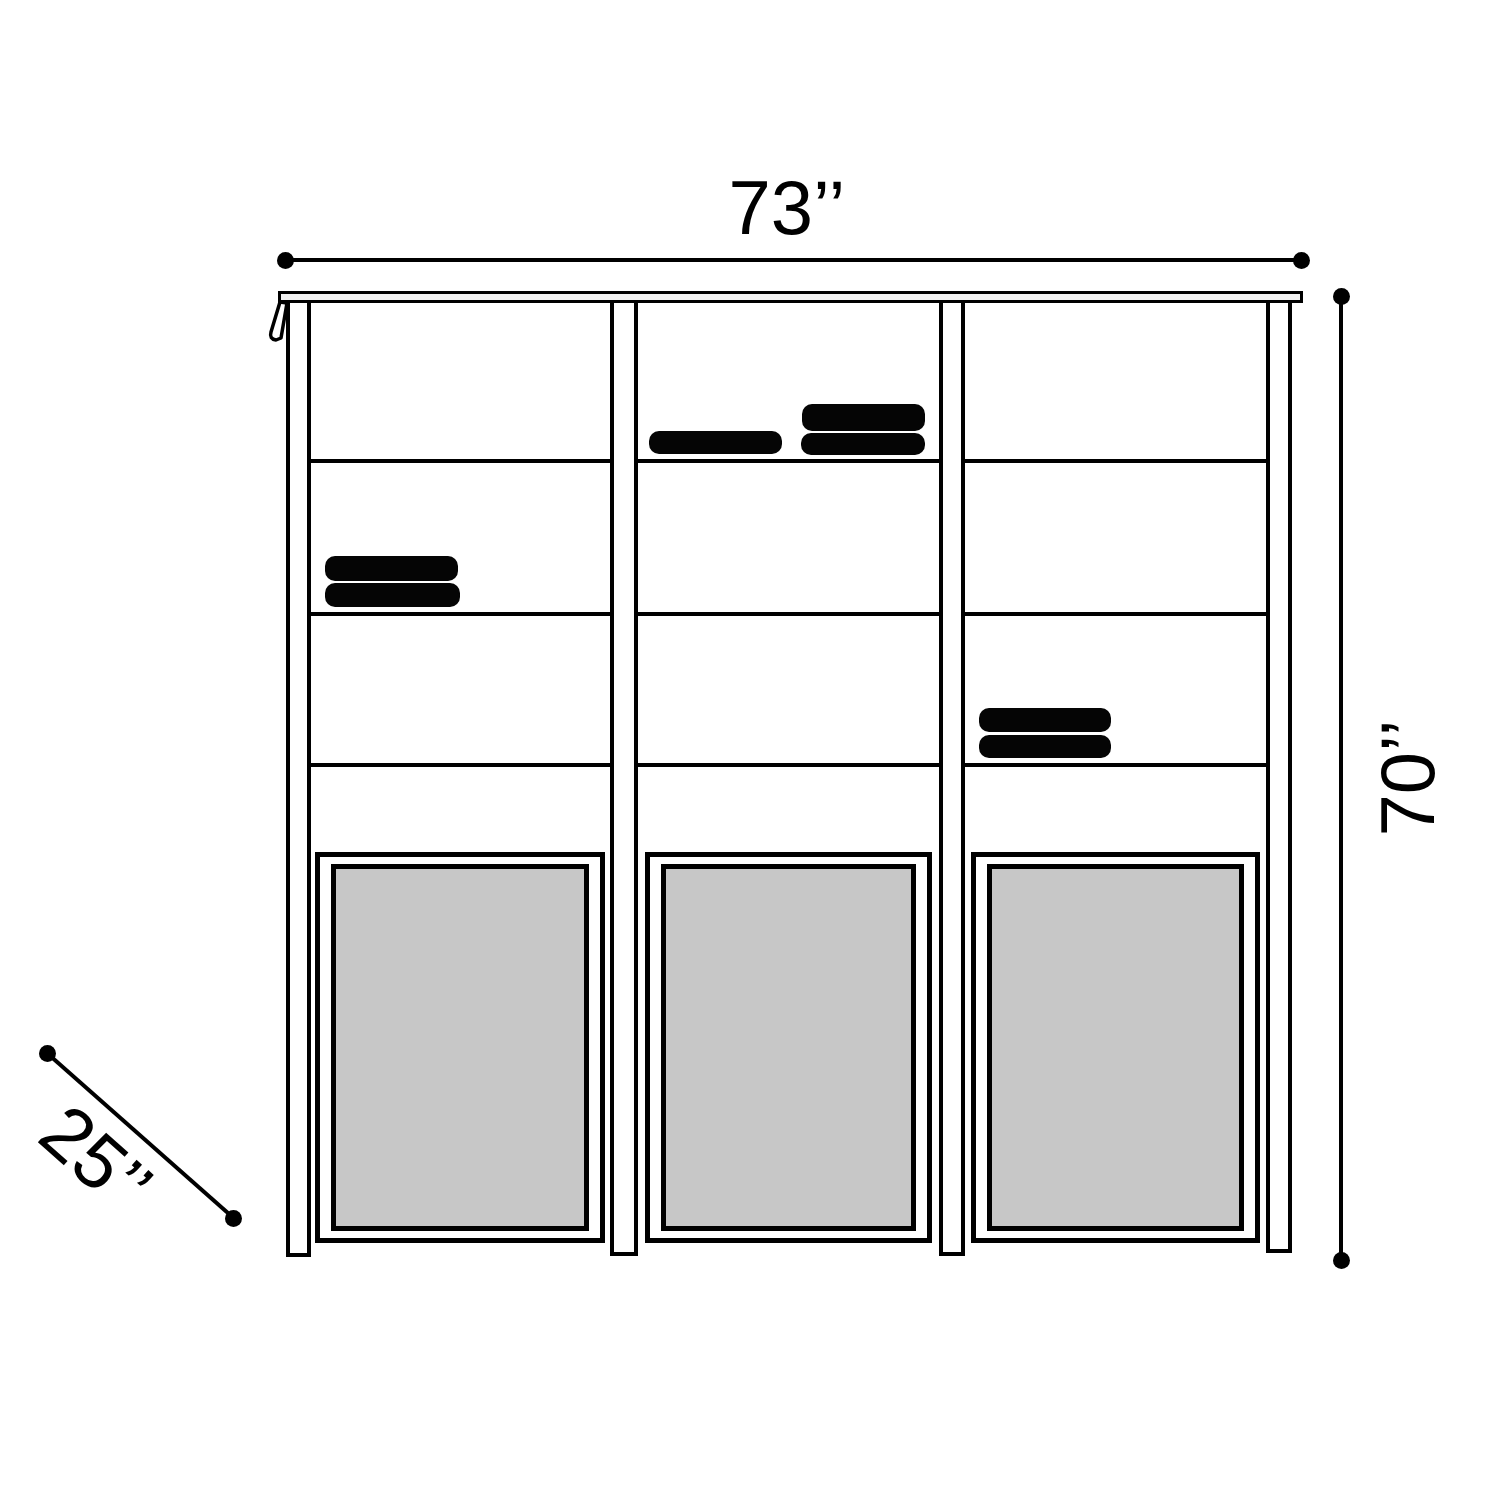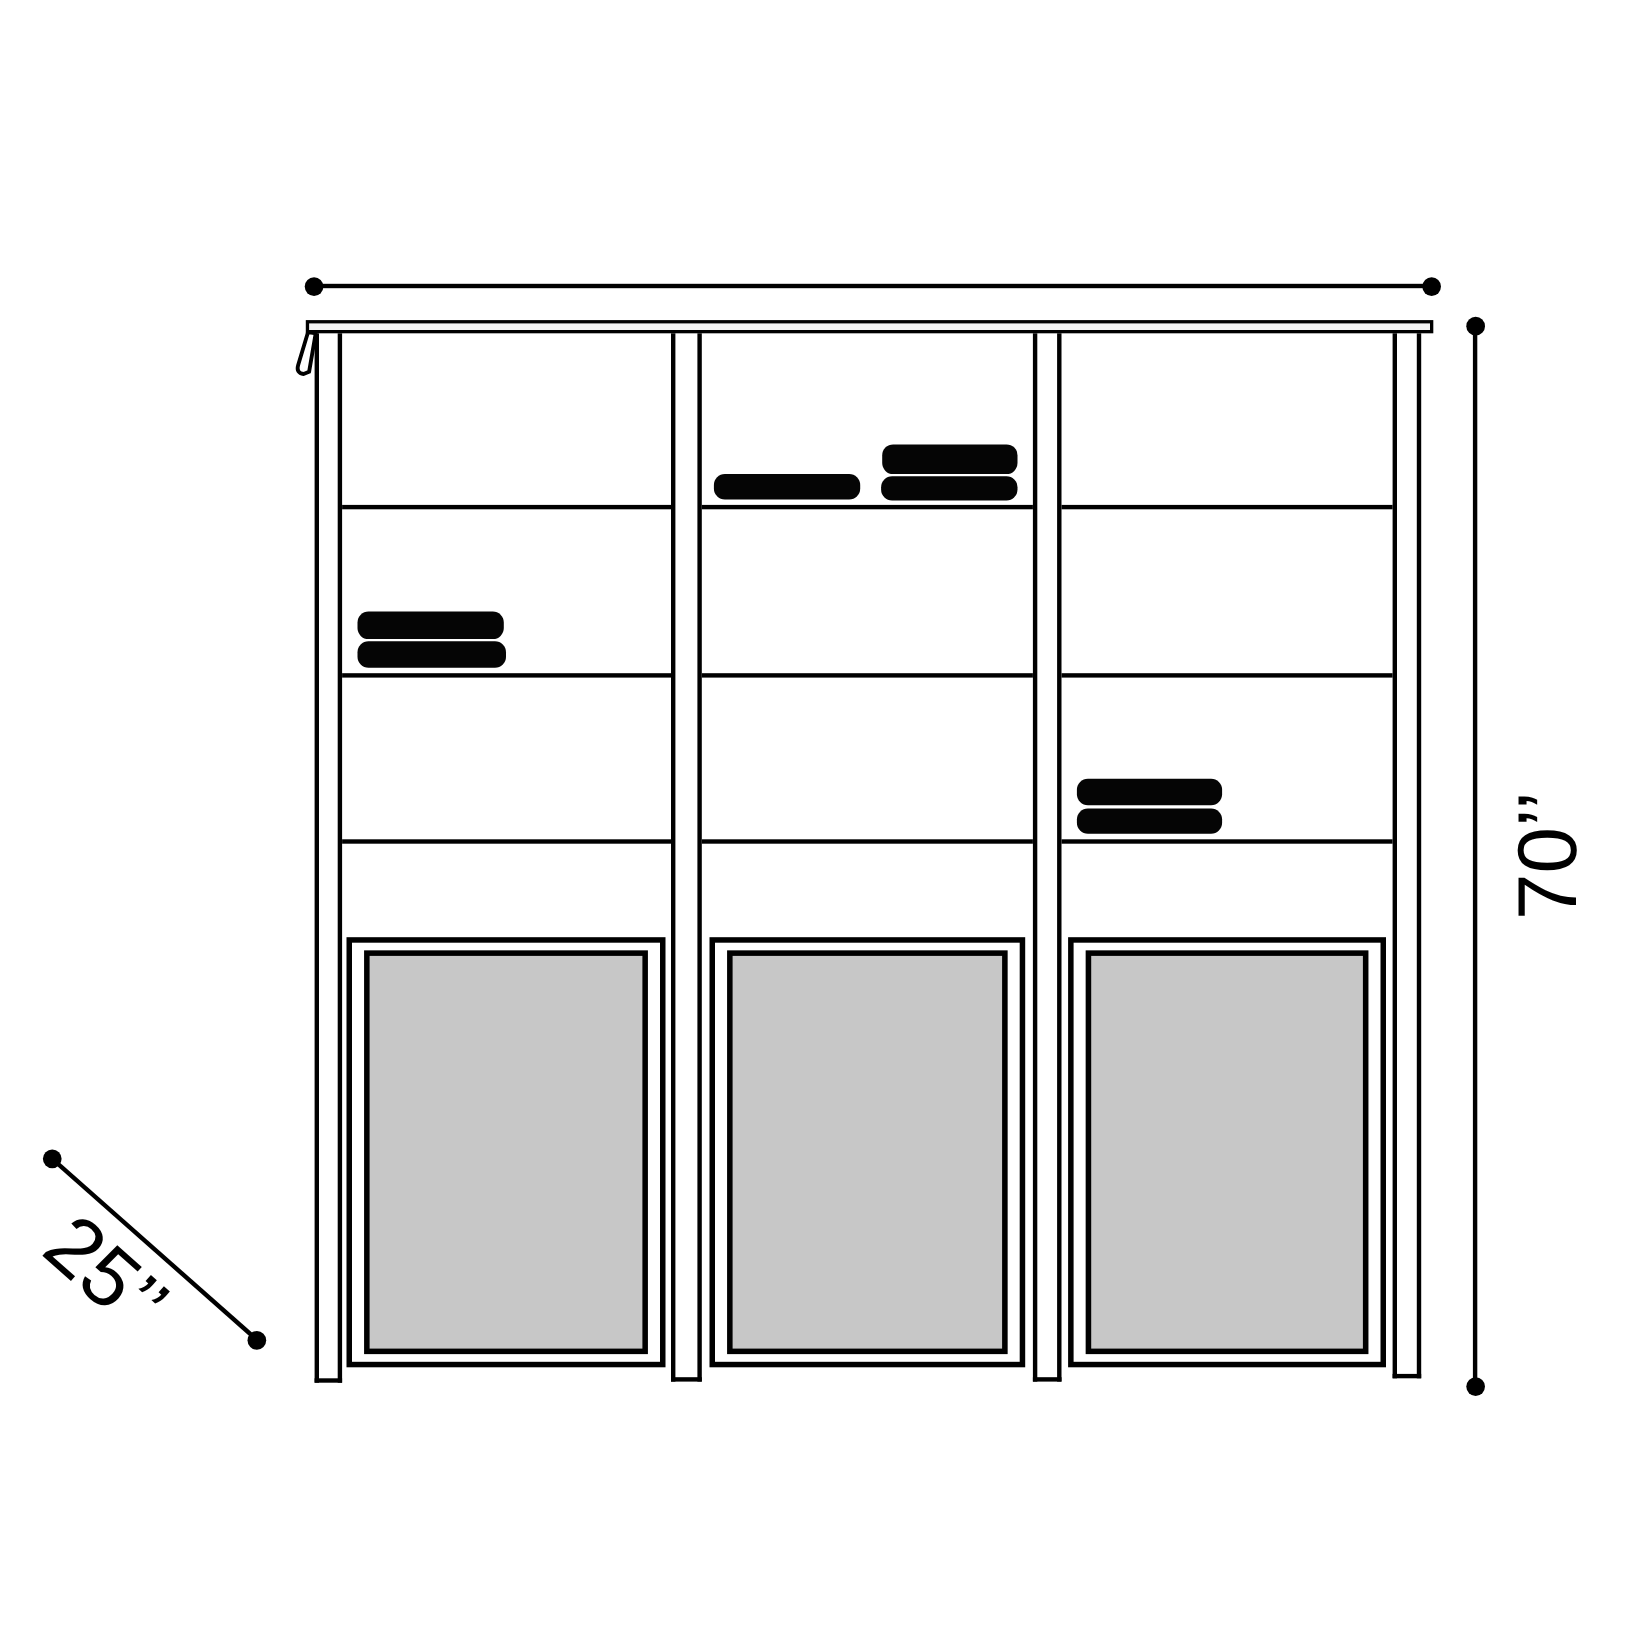--- a/index.html
+++ b/index.html
@@ -67,20 +67,21 @@
   .flap { position: absolute; left: 267px; top: 297px; z-index: 4; }
 </style>
 </head>
 <body>
 
 <div class="canvas">
 
   <div class="dim-line-h" style="left:285px; top:258px; width:1017px;"></div>
   <div class="dot" style="left:277px; top:252px;"></div>
   <div class="dot" style="left:1293px; top:252px;"></div>
+  <div class="dim-label" style="left:697px; top:168px; width:180px;">73’’</div>
 
   <div class="dim-line-v" style="left:1339px; top:296px; height:964px;"></div>
   <div class="dot" style="left:1333px; top:288px;"></div>
   <div class="dot" style="left:1333px; top:1252px;"></div>
   <div class="dim-label rot-ccw90" style="left:1318px; top:738px; width:180px; height:80px;">70’’</div>
 
   <div class="dim-line-diag rot-diag" style="left:45px; top:1051px; width:250px;"></div>
   <div class="dot" style="left:39px; top:1045px;"></div>
   <div class="dot" style="left:225px; top:1210px;"></div>
   <div class="dim-label rot-diag" style="left:6px; top:1119px; width:180px; height:80px;">25’’</div>

